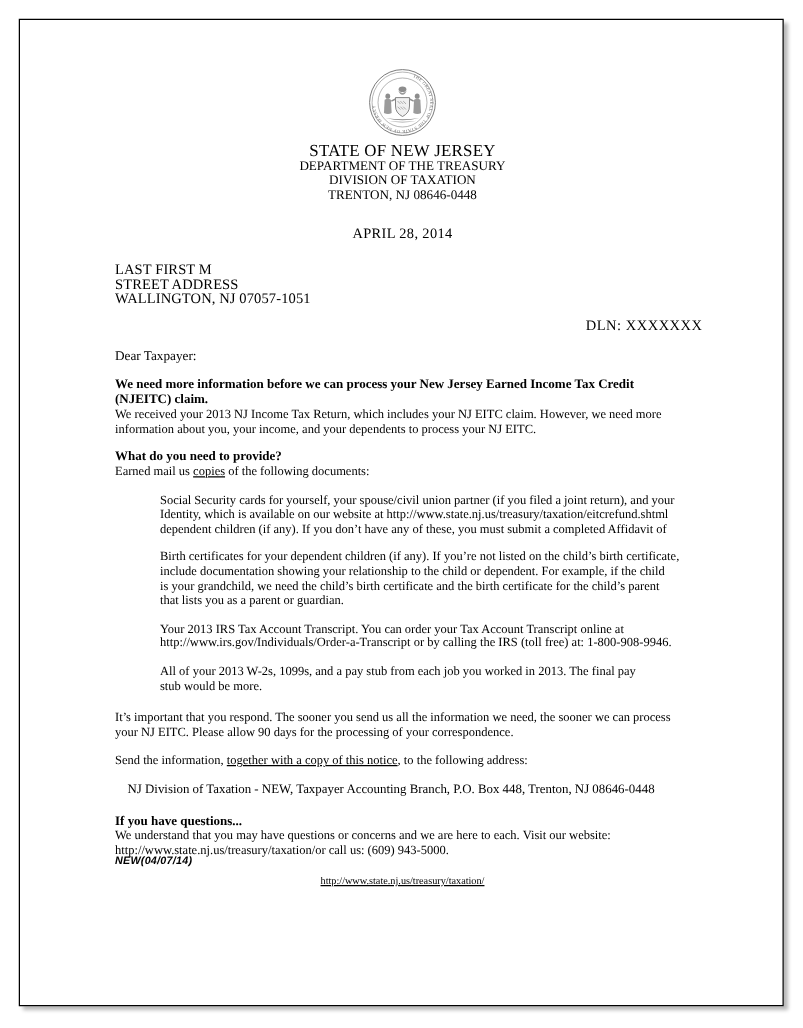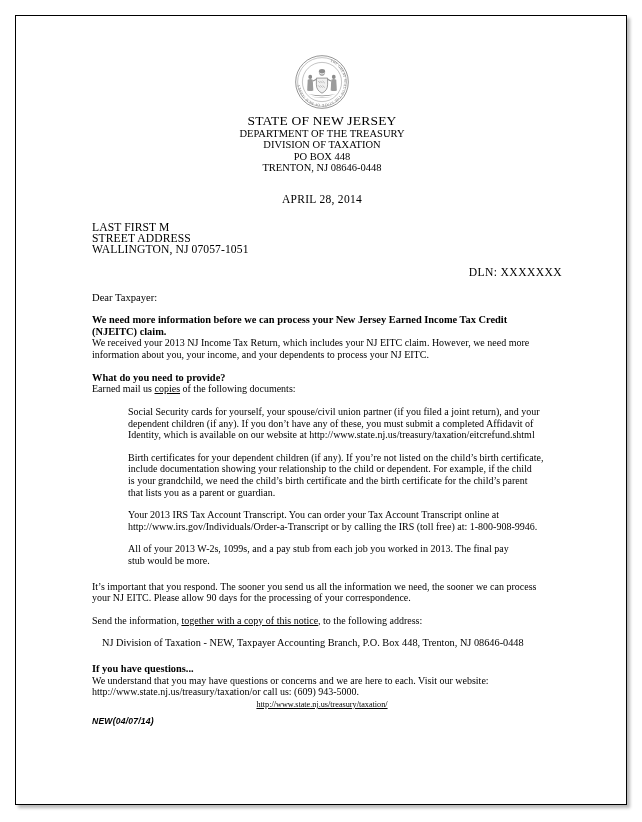--- a/index.html
+++ b/index.html
@@ -140,21 +140,20 @@
   }
   .footer-code {
     position: absolute;
     left: 76px;
     top: 0px;
     font-size: 8.6px;
     font-weight: bold;
     font-style: italic;
     font-family: "Liberation Sans", "DejaVu Sans", sans-serif;
     letter-spacing: 0.2px;
-    margin-top: 33px;
   }
   .footer-url {
     position: absolute;
     left: 0;
     top: 17px;
     width: 612px;
     text-align: center;
     font-size: 8.2px;
   }
   .footer-url span { text-decoration: underline; }
@@ -201,21 +200,20 @@
           <path d="M66.5 46 q4.5 -3 9 0 l1 19 q-5 2.5 -11 0 z" fill="#9b9b9b"></path>
           <line x1="66" y1="48" x2="60" y2="45" stroke="#8d8d8d" stroke-width="2"></line>
 
           <path d="M26 72 q24 7 48 0 q-24 4 -48 0 z" fill="#8d8d8d"></path>
           <path d="M30 76 q20 5 40 0 q-20 3 -40 0 z" fill="#9b9b9b"></path>
         </svg>
 
         <div class="state-name">STATE OF NEW JERSEY</div>
         <div class="dept-line">DEPARTMENT OF THE TREASURY</div>
         <div class="dept-line">DIVISION OF TAXATION</div>
-        <div class="dept-line">PO BOX 448</div>
         <div class="dept-line">TRENTON, NJ 08646-0448</div>
       </div>
 
       <div class="date-line">APRIL 28, 2014</div>
 
       <div class="addr-block">
         <div>LAST FIRST M</div>
         <div>STREET ADDRESS</div>
         <div>WALLINGTON, NJ 07057-1051</div>
       </div>
@@ -237,22 +235,22 @@
 
         <div class="h-bold">What do you need to provide?</div>
         <div class="para">
           <span>Earned mail us </span><span class="u">copies</span><span> of the following documents:</span>
         </div>
 
         <div class="gap-md"></div>
 
         <div class="indent">
           <div class="para">Social Security cards for yourself, your spouse/civil union partner (if you filed a joint return), and your</div>
+          <div class="para">Identity, which is available on our website at  http://www.state.nj.us/treasury/taxation/eitcrefund.shtml</div>
           <div class="para">dependent children (if any).  If you don’t have any of these, you must submit a completed Affidavit of</div>
-          <div class="para">Identity, which is available on our website at  http://www.state.nj.us/treasury/taxation/eitcrefund.shtml</div>
         </div>
 
         <div class="gap-md"></div>
 
         <div class="indent">
           <div class="para">Birth certificates for your dependent children (if any).  If you’re not listed on the child’s birth certificate,</div>
           <div class="para">include documentation showing your relationship to the child or dependent. For example, if the child</div>
           <div class="para">is your grandchild, we need the child’s birth certificate and the birth certificate for the child’s parent</div>
           <div class="para">that lists you as a parent or guardian.</div>
         </div>

